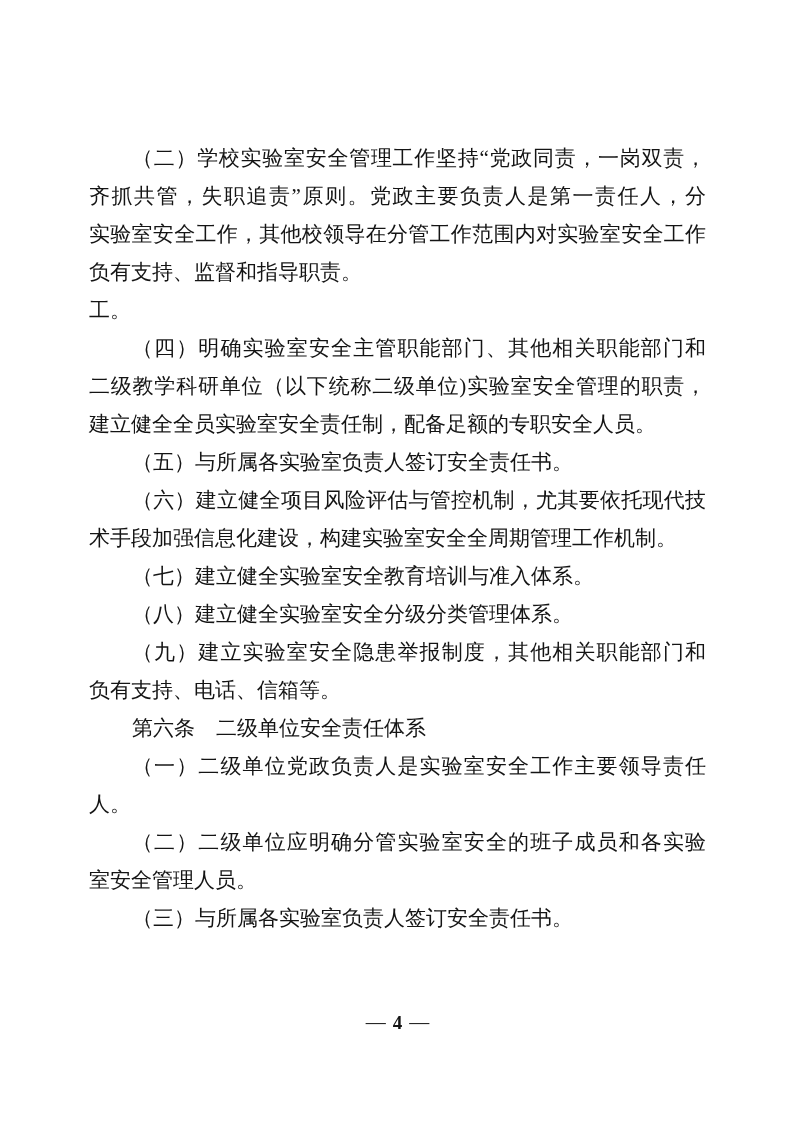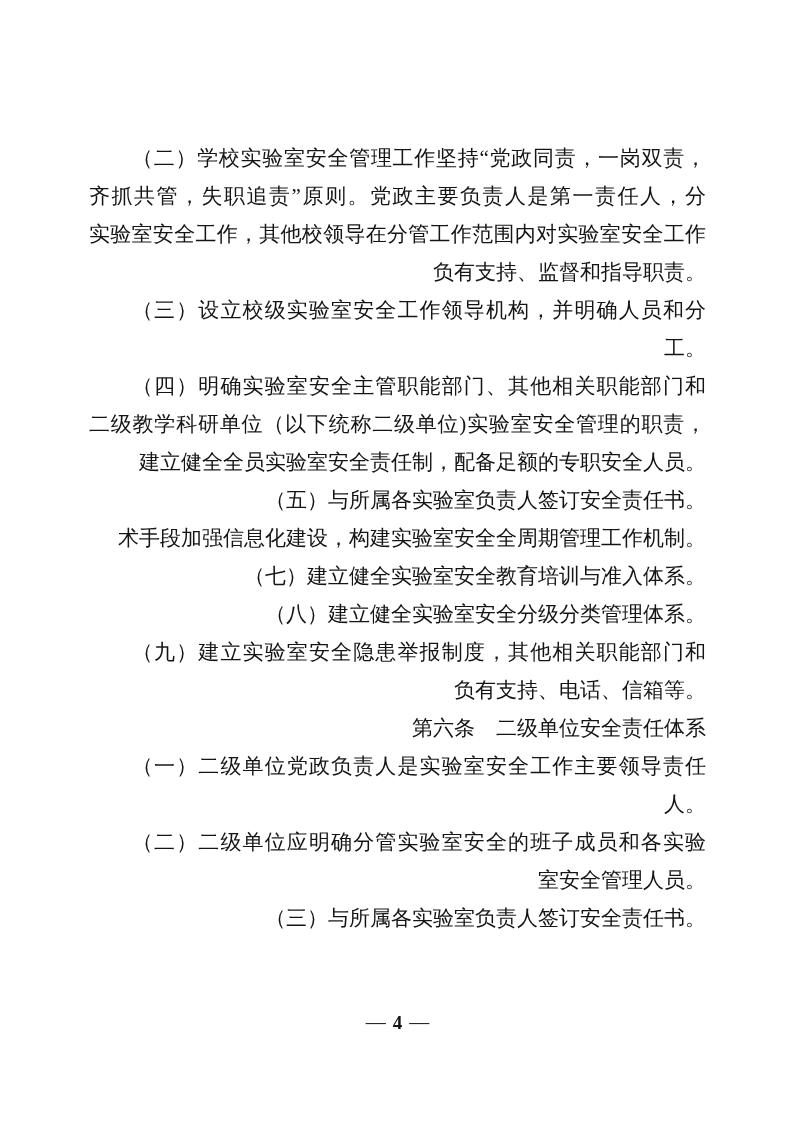--- a/index.html
+++ b/index.html
@@ -20,21 +20,21 @@
   .content {
     position: absolute;
     left: 89px;
     top: 124px;
     width: 617px;
   }
   .line {
     font-size: 21px;
     line-height: 38px;
     height: 38px;
-    text-align: right;
+    text-align: left;
     white-space: nowrap;
     color: #141414;
   }
   .line.fill {
     white-space: normal;
     text-align: justify;
     text-align-last: justify;
     overflow: hidden;
   }
   .line.indent {
@@ -67,26 +67,26 @@
 </head>
 <body>
 
 <div class="page">
 
   <div class="content" id="document-body">
       <div class="line indent fill">（二）学校实验室安全管理工作坚持“党政同责，一岗双责，</div>
       <div class="line fill">齐抓共管，失职追责”原则。党政主要负责人是第一责任人，分</div>
       <div class="line fill">实验室安全工作，其他校领导在分管工作范围内对实验室安全工作</div>
       <div class="line">负有支持、监督和指导职责。</div>
-      <div class="line indent fill">（三）设立校级实验室安全工作领导机构，并明确人员和分</div>
       <div class="line">工。</div>
       <div class="line indent fill">（四）明确实验室安全主管职能部门、其他相关职能部门和</div>
       <div class="line fill">二级教学科研单位（以下统称二级单位)实验室安全管理的职责，</div>
       <div class="line">建立健全全员实验室安全责任制，配备足额的专职安全人员。</div>
       <div class="line indent">（五）与所属各实验室负责人签订安全责任书。</div>
+      <div class="line indent fill">（六）建立健全项目风险评估与管控机制，尤其要依托现代技</div>
       <div class="line">术手段加强信息化建设，构建实验室安全全周期管理工作机制。</div>
       <div class="line indent">（七）建立健全实验室安全教育培训与准入体系。</div>
       <div class="line indent">（八）建立健全实验室安全分级分类管理体系。</div>
       <div class="line indent fill">（九）建立实验室安全隐患举报制度，其他相关职能部门和</div>
       <div class="line">负有支持、电话、信箱等。</div>
       <div class="line indent heading">第六条　二级单位安全责任体系</div>
       <div class="line indent fill">（一）二级单位党政负责人是实验室安全工作主要领导责任</div>
       <div class="line">人。</div>
       <div class="line indent fill">（二）二级单位应明确分管实验室安全的班子成员和各实验</div>
       <div class="line">室安全管理人员。</div>

